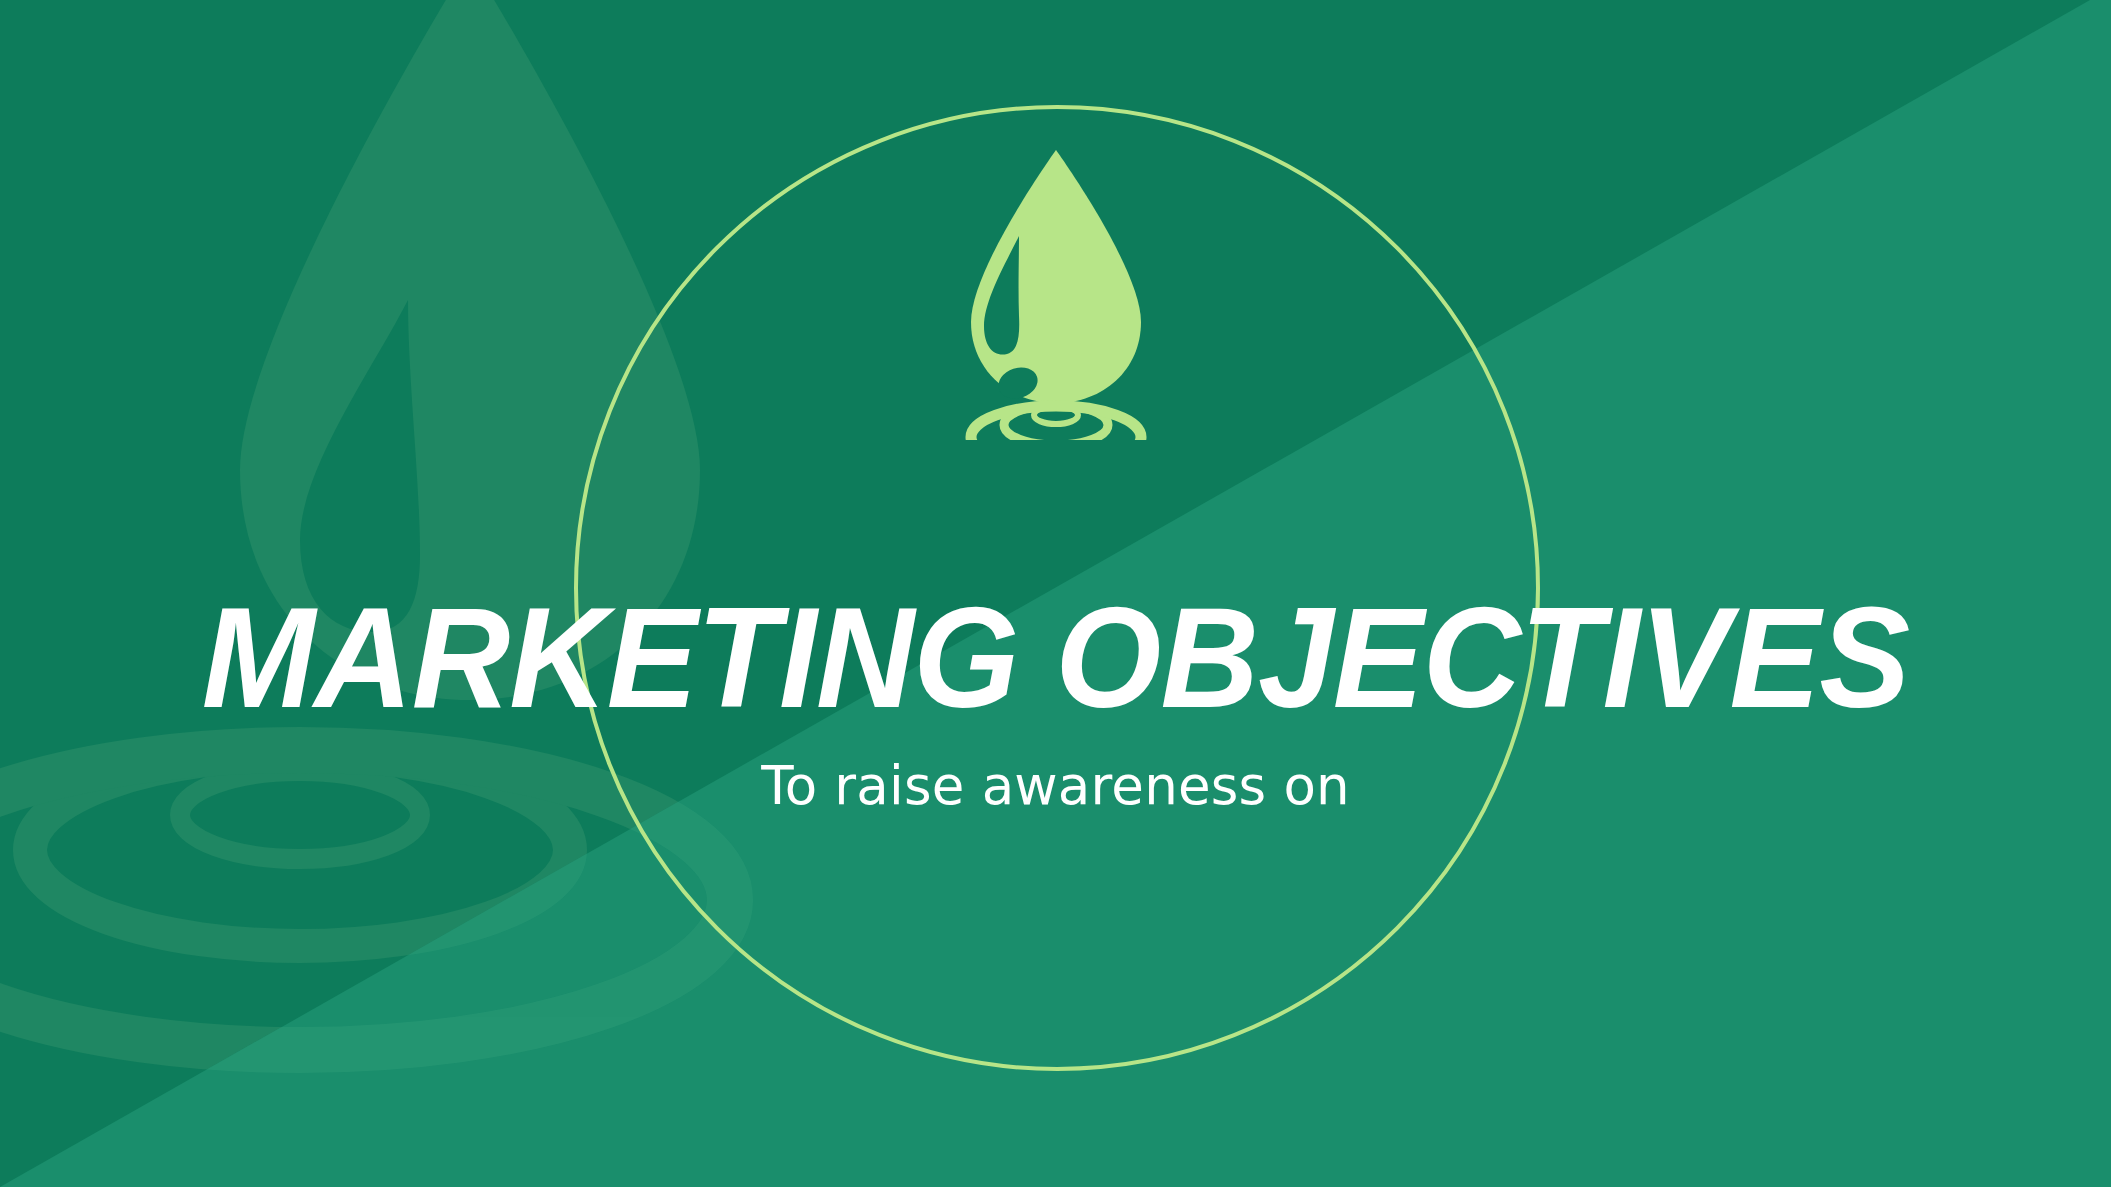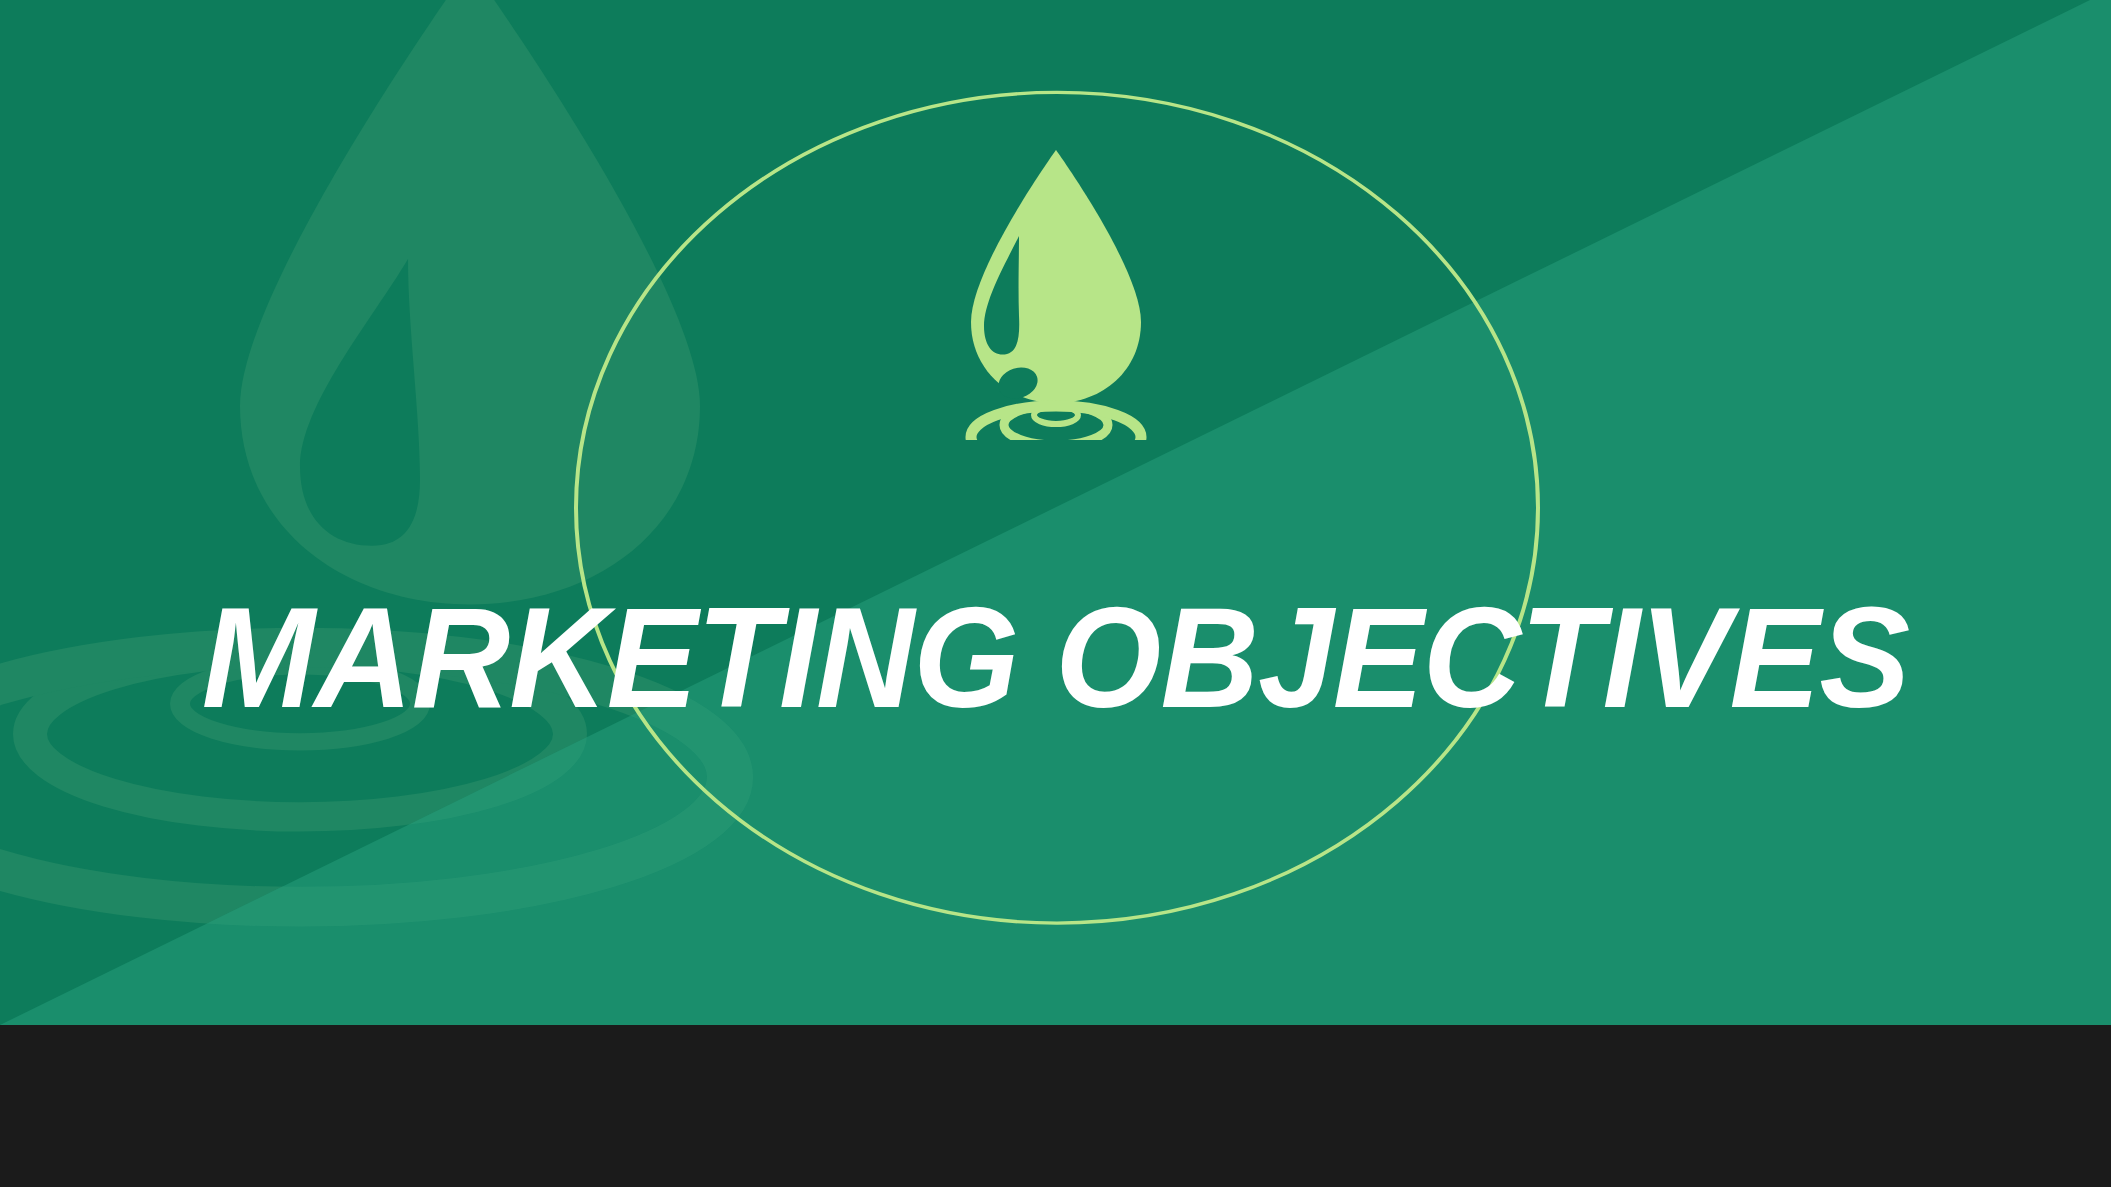--- a/index.html
+++ b/index.html
@@ -6,21 +6,21 @@
   html, body {
     margin: 0;
     padding: 0;
     background: #1b1b1b;
   }
   * { box-sizing: border-box; }
 
   #slide {
     position: relative;
     width: 2111px;
-    height: 1025px;
+    height: 1187px;
     overflow: hidden;
     background: #701a75;
     font-family: "Liberation Sans", sans-serif;
     user-select: none;
   }
 
   
   .bg-svg {
     position: absolute;
     inset: 0;
@@ -158,16 +158,17 @@
       <g fill="none" stroke="#b7e588">
         <ellipse cx="150" cy="275" rx="22" ry="9" stroke-width="6"></ellipse>
         <ellipse cx="150" cy="285" rx="52" ry="20" stroke-width="9"></ellipse>
         <ellipse cx="150" cy="297" rx="85" ry="31" stroke-width="11"></ellipse>
       </g>
     </svg>
 
     <h1 class="title">MARKETING OBJECTIVES</h1>
 
     <p class="subtitle">
+      <span class="line">To raise awareness on</span>
     </p>
 
   </div>
 </div>
 
 </body></html>

